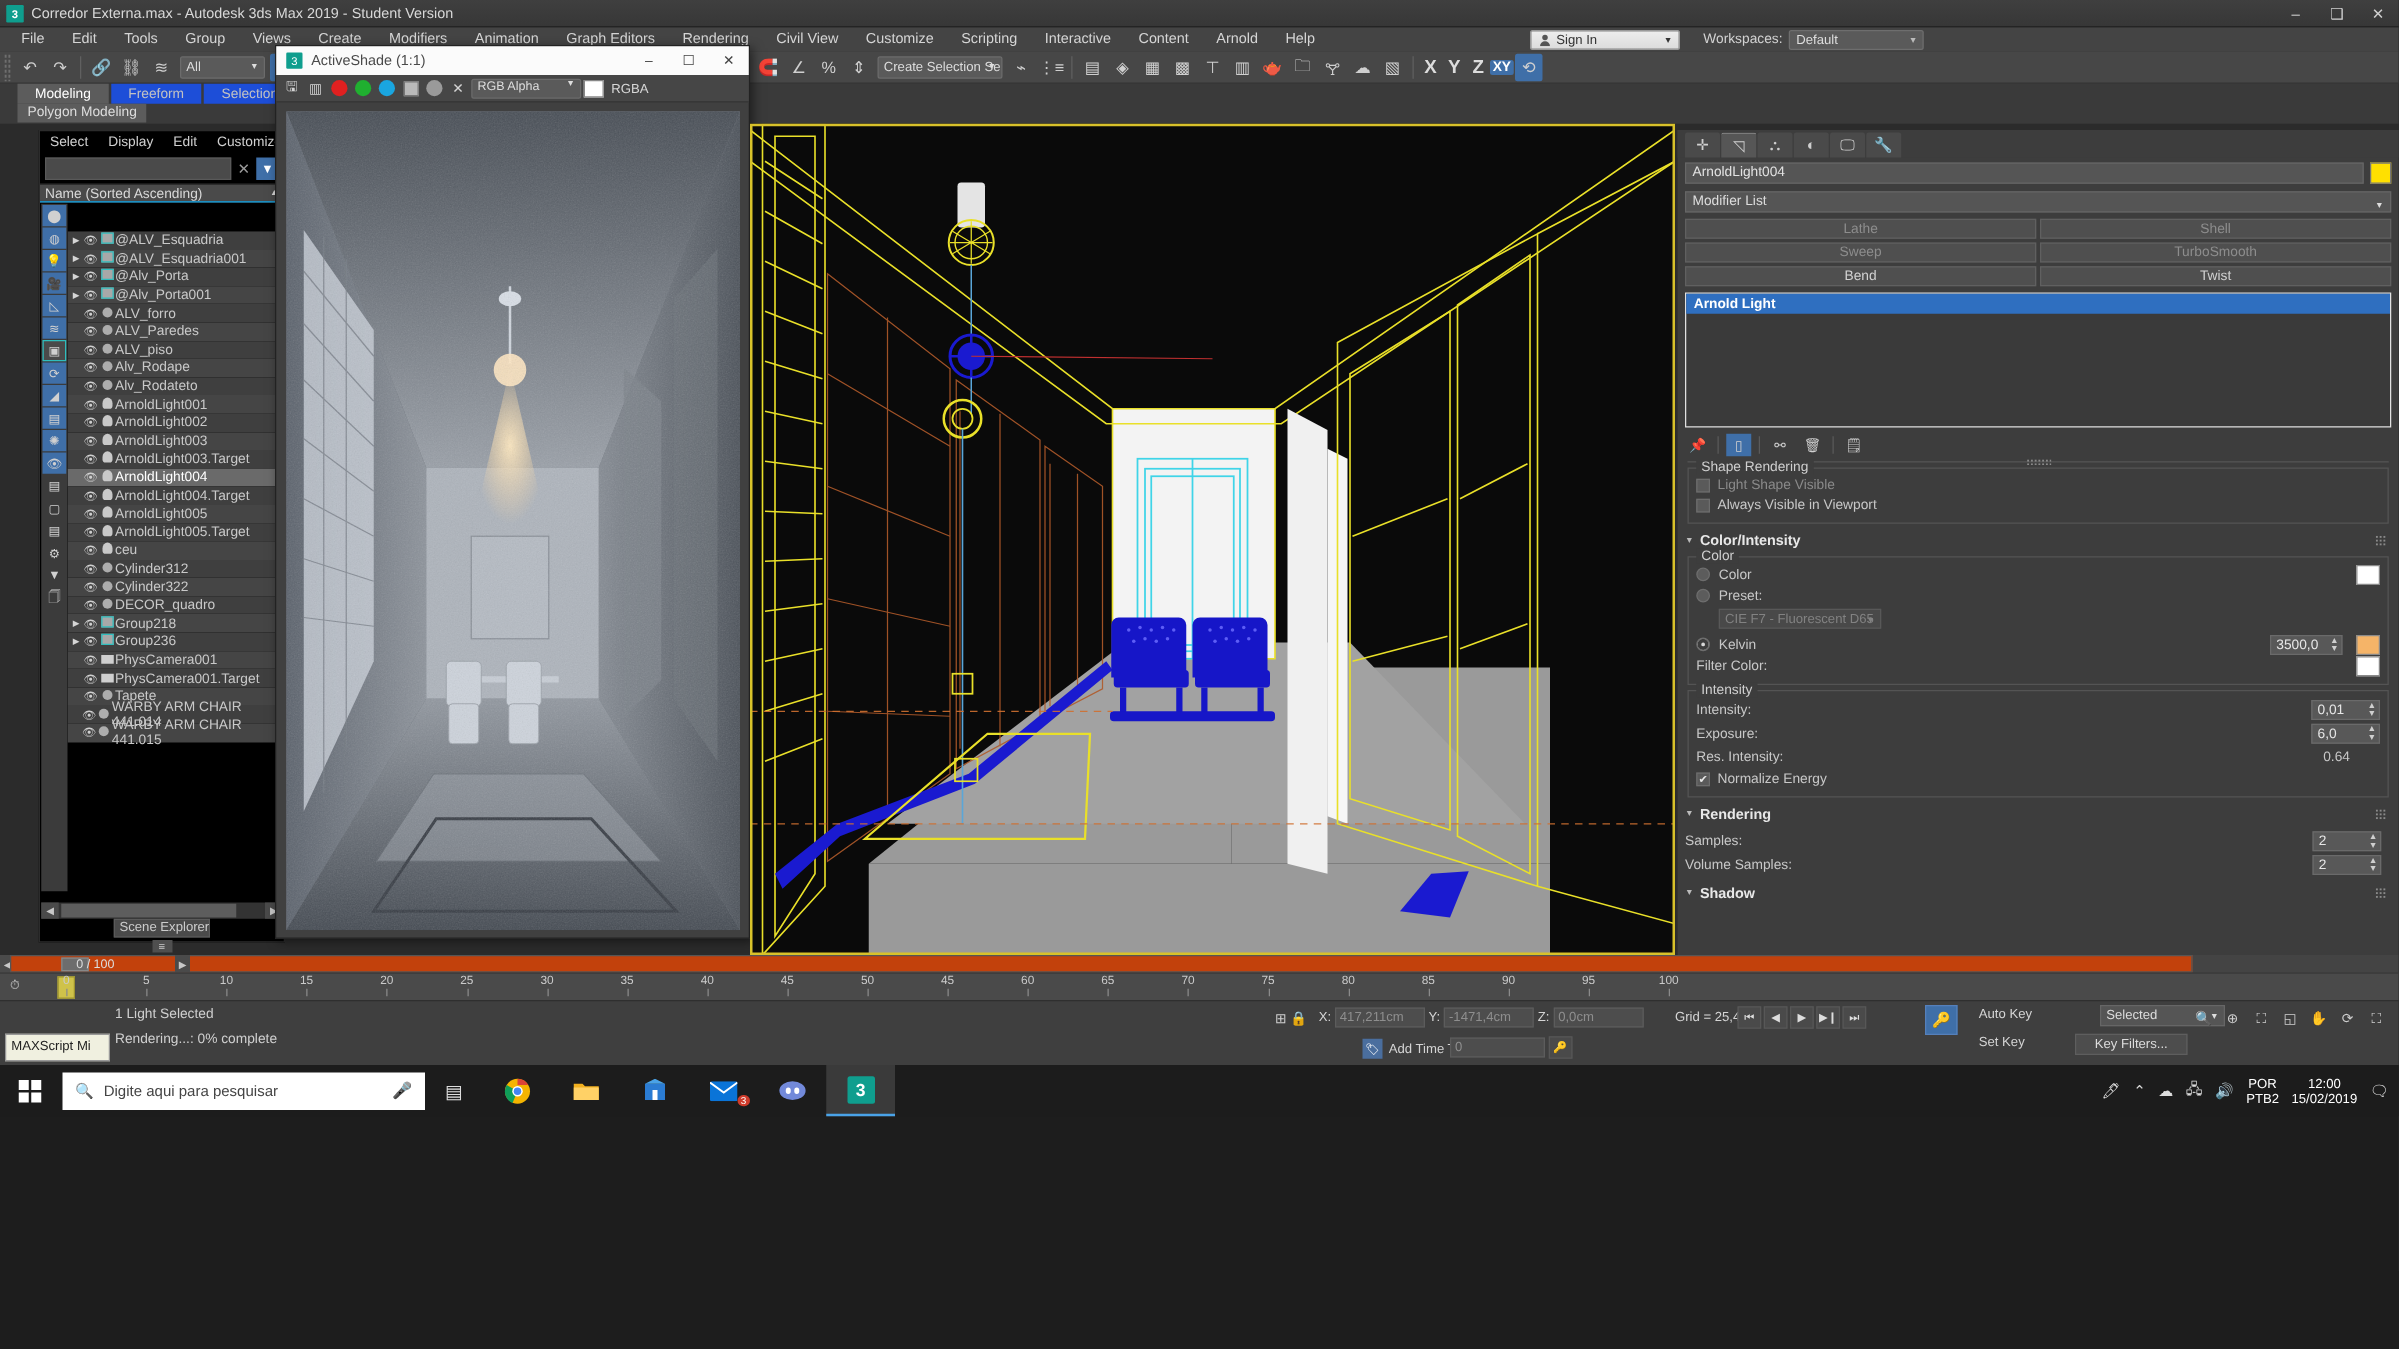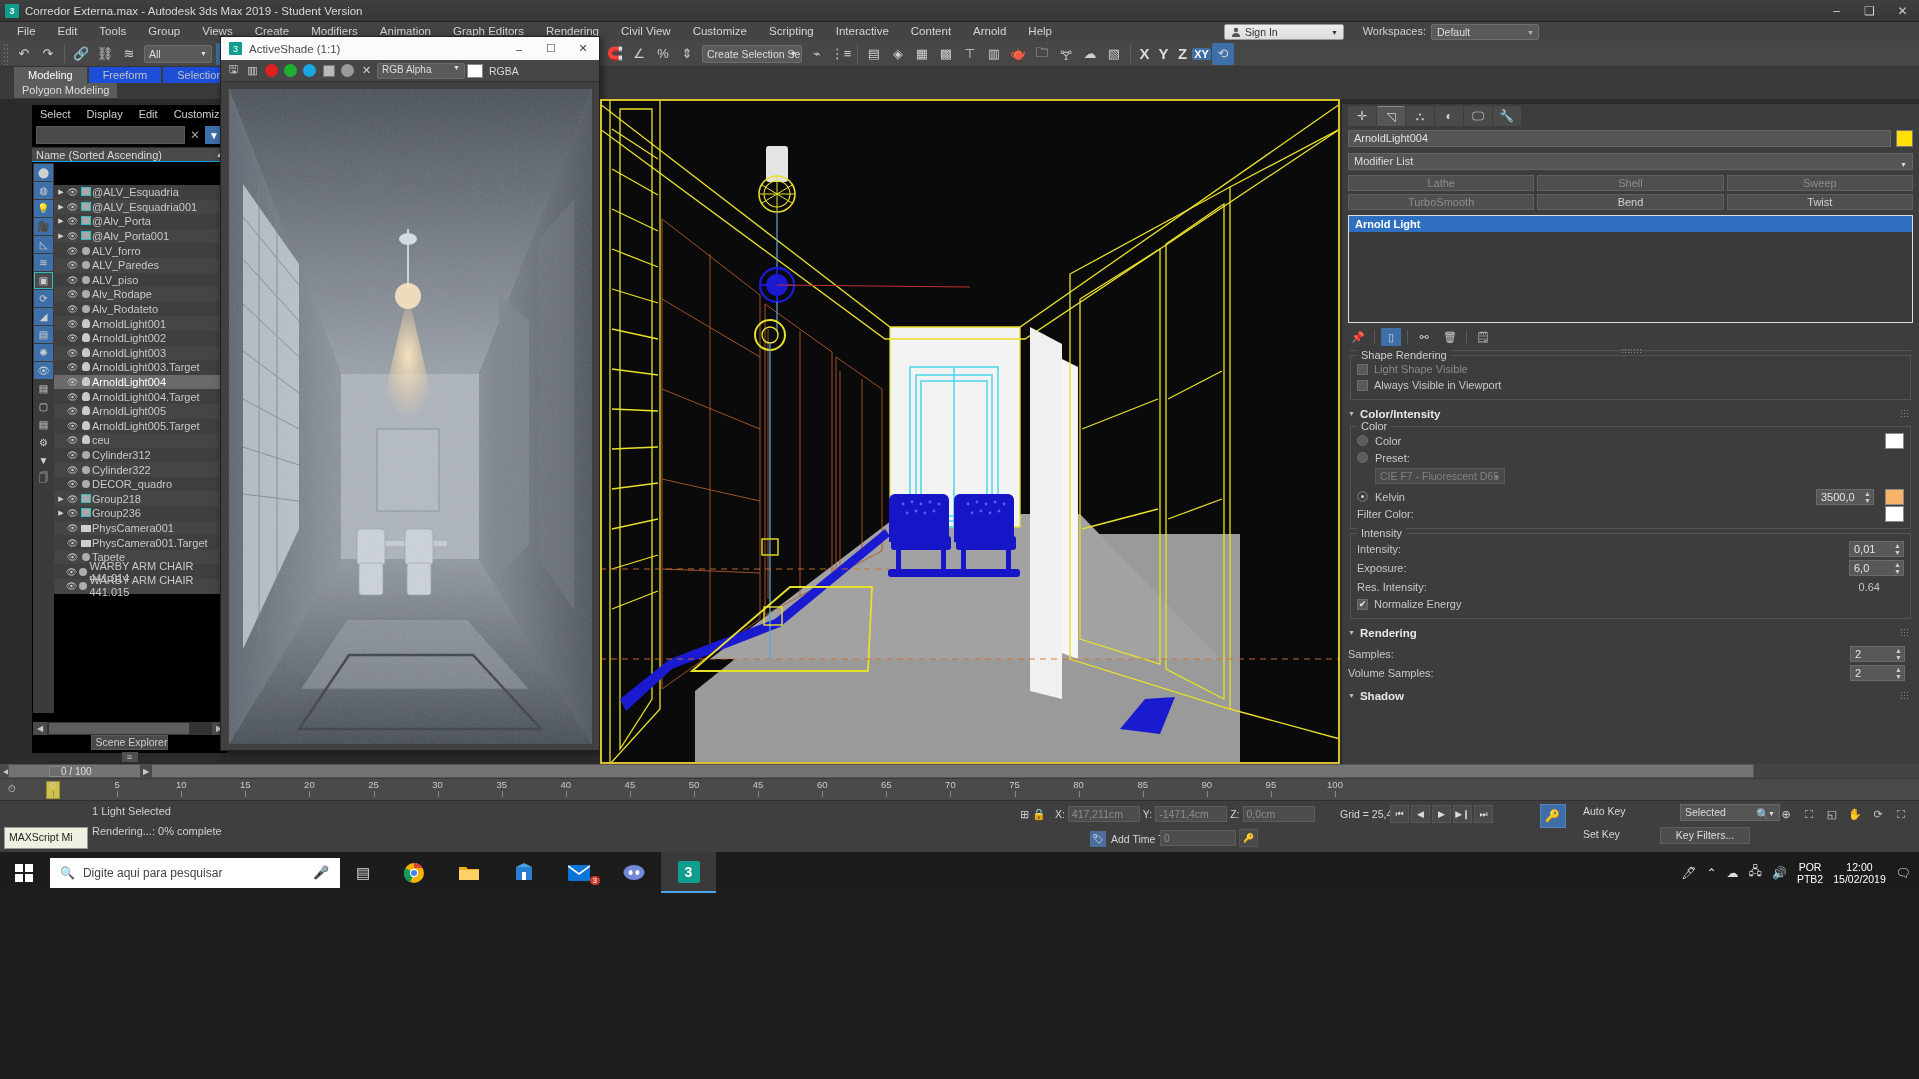--- a/index.html
+++ b/index.html
@@ -159,21 +159,21 @@
   .cp-tab { width:28px;height:20px; background:#4a4a4a; display:flex;align-items:center;justify-content:center;
             color:#cfcfcf; font-size:12px; border-radius:2px 2px 0 0;}
   .cp-tab.active { background:#565656; border-top:1px solid #8a8a8a;}
   .cp-namerow { height:20px; display:flex; align-items:center; padding:0 6px; gap:5px; margin-top:2px;}
   .cp-name { flex:1; height:17px; background:#555; border:1px solid #666; color:#e2e2e2; font-size:11px;
              padding-left:5px; line-height:15px;}
   .cp-colorsw { width:17px;height:17px; border:1px solid #777; }
   .cp-modlist { margin:5px 6px 0 6px; height:17px; background:#555; border:1px solid #666;
                 font-size:11px;color:#ddd; padding-left:5px; line-height:15px; position:relative;}
   .cp-modlist .caret{ position:absolute; right:5px; top:3px; font-size:7px;}
-  .cp-modgrid { margin:5px 6px 0 6px; display:grid; grid-template-columns:1fr 1fr 1fr; gap:3px;}
+  .cp-modgrid { margin:5px 6px 0 6px; display:grid; grid-template-columns:1fr 1fr; gap:3px;}
   .cp-modbtn { height:16px; background:#4f4f4f; border:1px solid #606060; text-align:center;
                font-size:11px; line-height:14px; color:#d2d2d2;}
   .cp-modbtn.dim { color:#8d8d8d; }
   .cp-stack { margin:5px 6px 0 6px; height:108px; background:#3a3a3a; border:1px solid #e0e0e0;}
   .cp-stackitem { height:16px; background:#2f6fc0; color:#fff; font-size:11px; font-weight:bold;
                   padding-left:6px; line-height:16px;}
   .cp-stacktools { margin:4px 6px 0 6px; height:20px; display:flex; align-items:center; gap:6px;}
   .cp-stbtn { width:20px;height:18px; display:flex;align-items:center;justify-content:center; font-size:11px; color:#d0d0d0;}
   .cp-stbtn.on { background:#3f6fa8; }
   .cp-divider { margin:3px 8px; height:1px; background:#555; position:relative;}
@@ -197,21 +197,21 @@
              font-size:11px; text-align:left; padding-left:4px; line-height:14px; position:relative;}
   .spinbox .arrows{ position:absolute; right:2px; top:0px; font-size:7px; line-height:7px; color:#cfcfcf;}
   .fieldrow { display:flex; align-items:center; height:19px; font-size:11px;}
   .fieldrow .lbl { width:92px; }
   .combo-dim { width:130px;height:16px; background:#494949;border:1px solid #585858; color:#828282;
                font-size:10.5px; padding-left:4px; line-height:14px; position:relative;}
   .combo-dim .caret{ position:absolute; right:4px; top:2px; font-size:7px;}
 
   
   .timeline { position:absolute; left:0; top:764px; width:1919px; height:14px; background:#444; }
-  .tl-track { position:absolute; left:8px; right:165px; top:0; height:14px; background:#737373; border:1px solid #555;}
+  .tl-track { position:absolute; left:8px; right:165px; top:0; height:14px; background:#c2410c; border:1px solid #555;}
   .tl-thumb { position:absolute; left:40px; top:1px; width:22px; height:11px; background:#6d6d6d; border:1px solid #888;}
   .tl-label { position:absolute; left:52px; top:1px; font-size:10px; color:#ddd;}
   .tl-arrow { position:absolute; width:12px; top:0; height:14px; display:flex;align-items:center;justify-content:center; font-size:8px; background:#4a4a4a;}
 
   .ruler { position:absolute; left:0; top:778px; width:1919px; height:22px; background:#4a4a4a; border-top:1px solid #3a3a3a;}
   .ruler .tick { position:absolute; top:12px; width:1px; height:6px; background:#8a8a8a;}
   .ruler .tlabel { position:absolute; top:0px; font-size:9.5px; color:#cacaca; transform:translateX(-50%);}
   .ruler .slider { position:absolute; left:46px; top:2px; width:14px; height:18px; background:#cfc24a; border:1px solid #9c9230;}
 
   .statusbar { position:absolute; left:0; top:800px; width:1919px; height:52px; background:#3f3f3f; border-top:1px solid #2f2f2f;}

